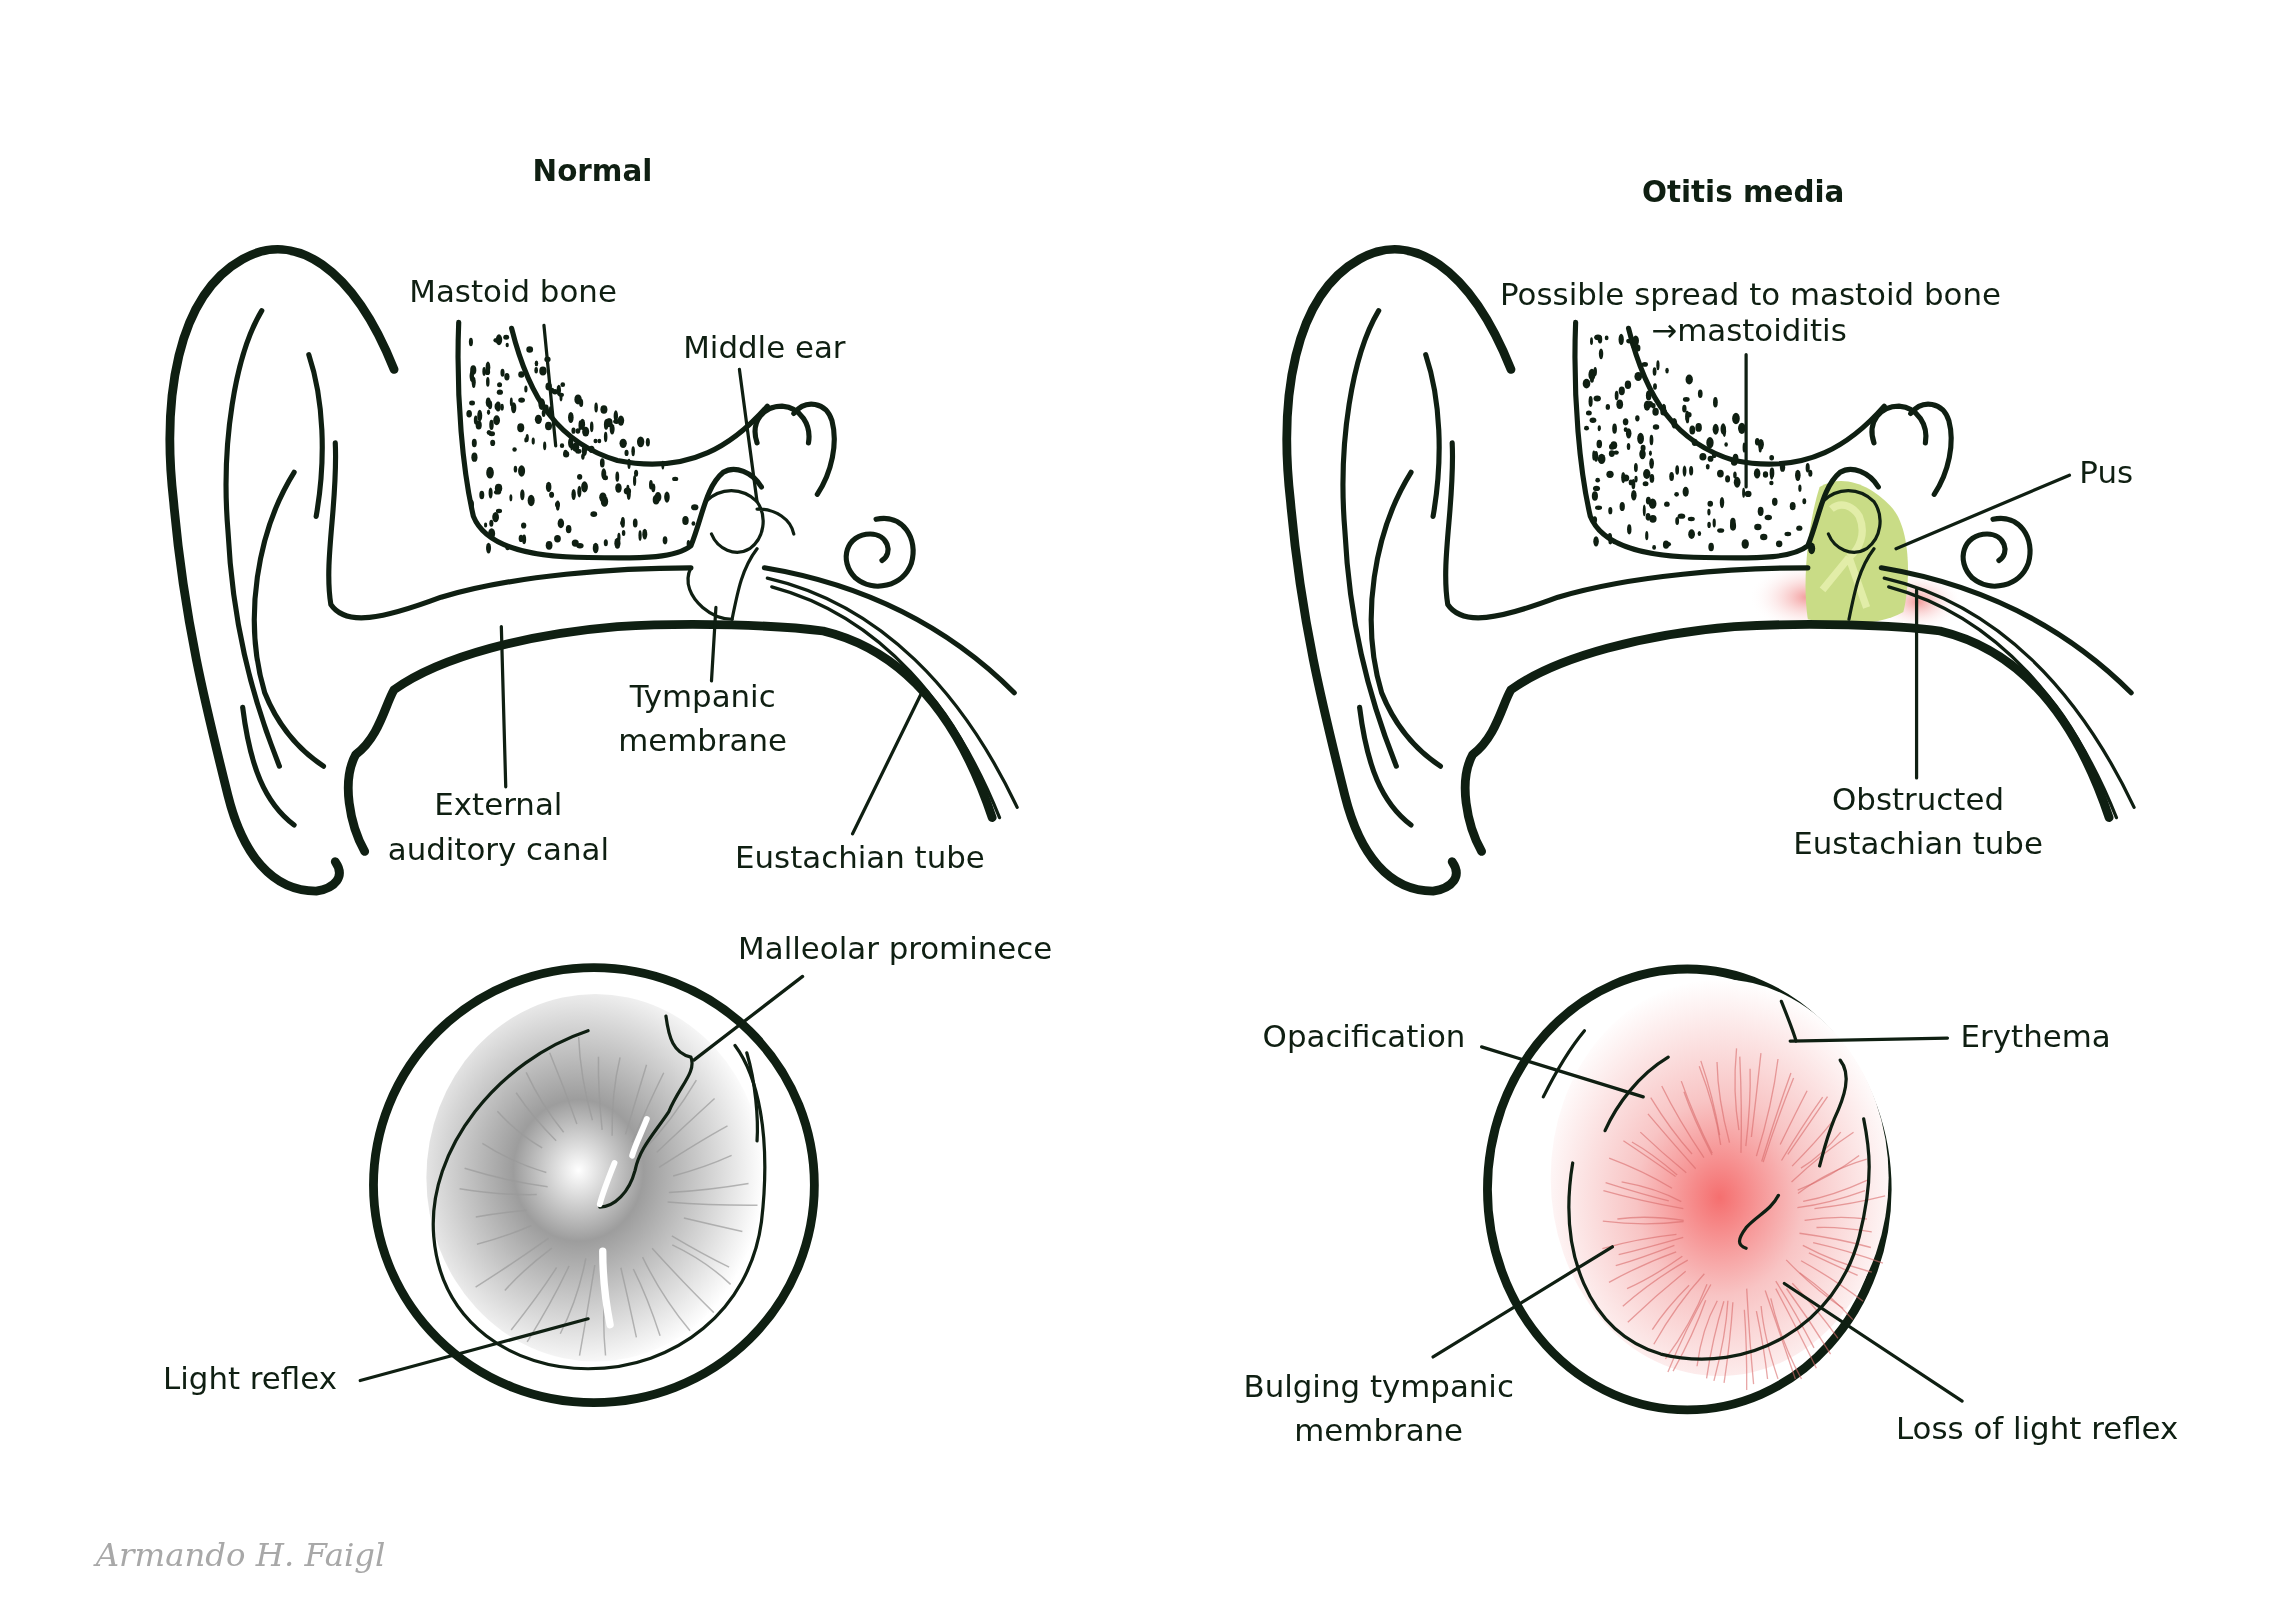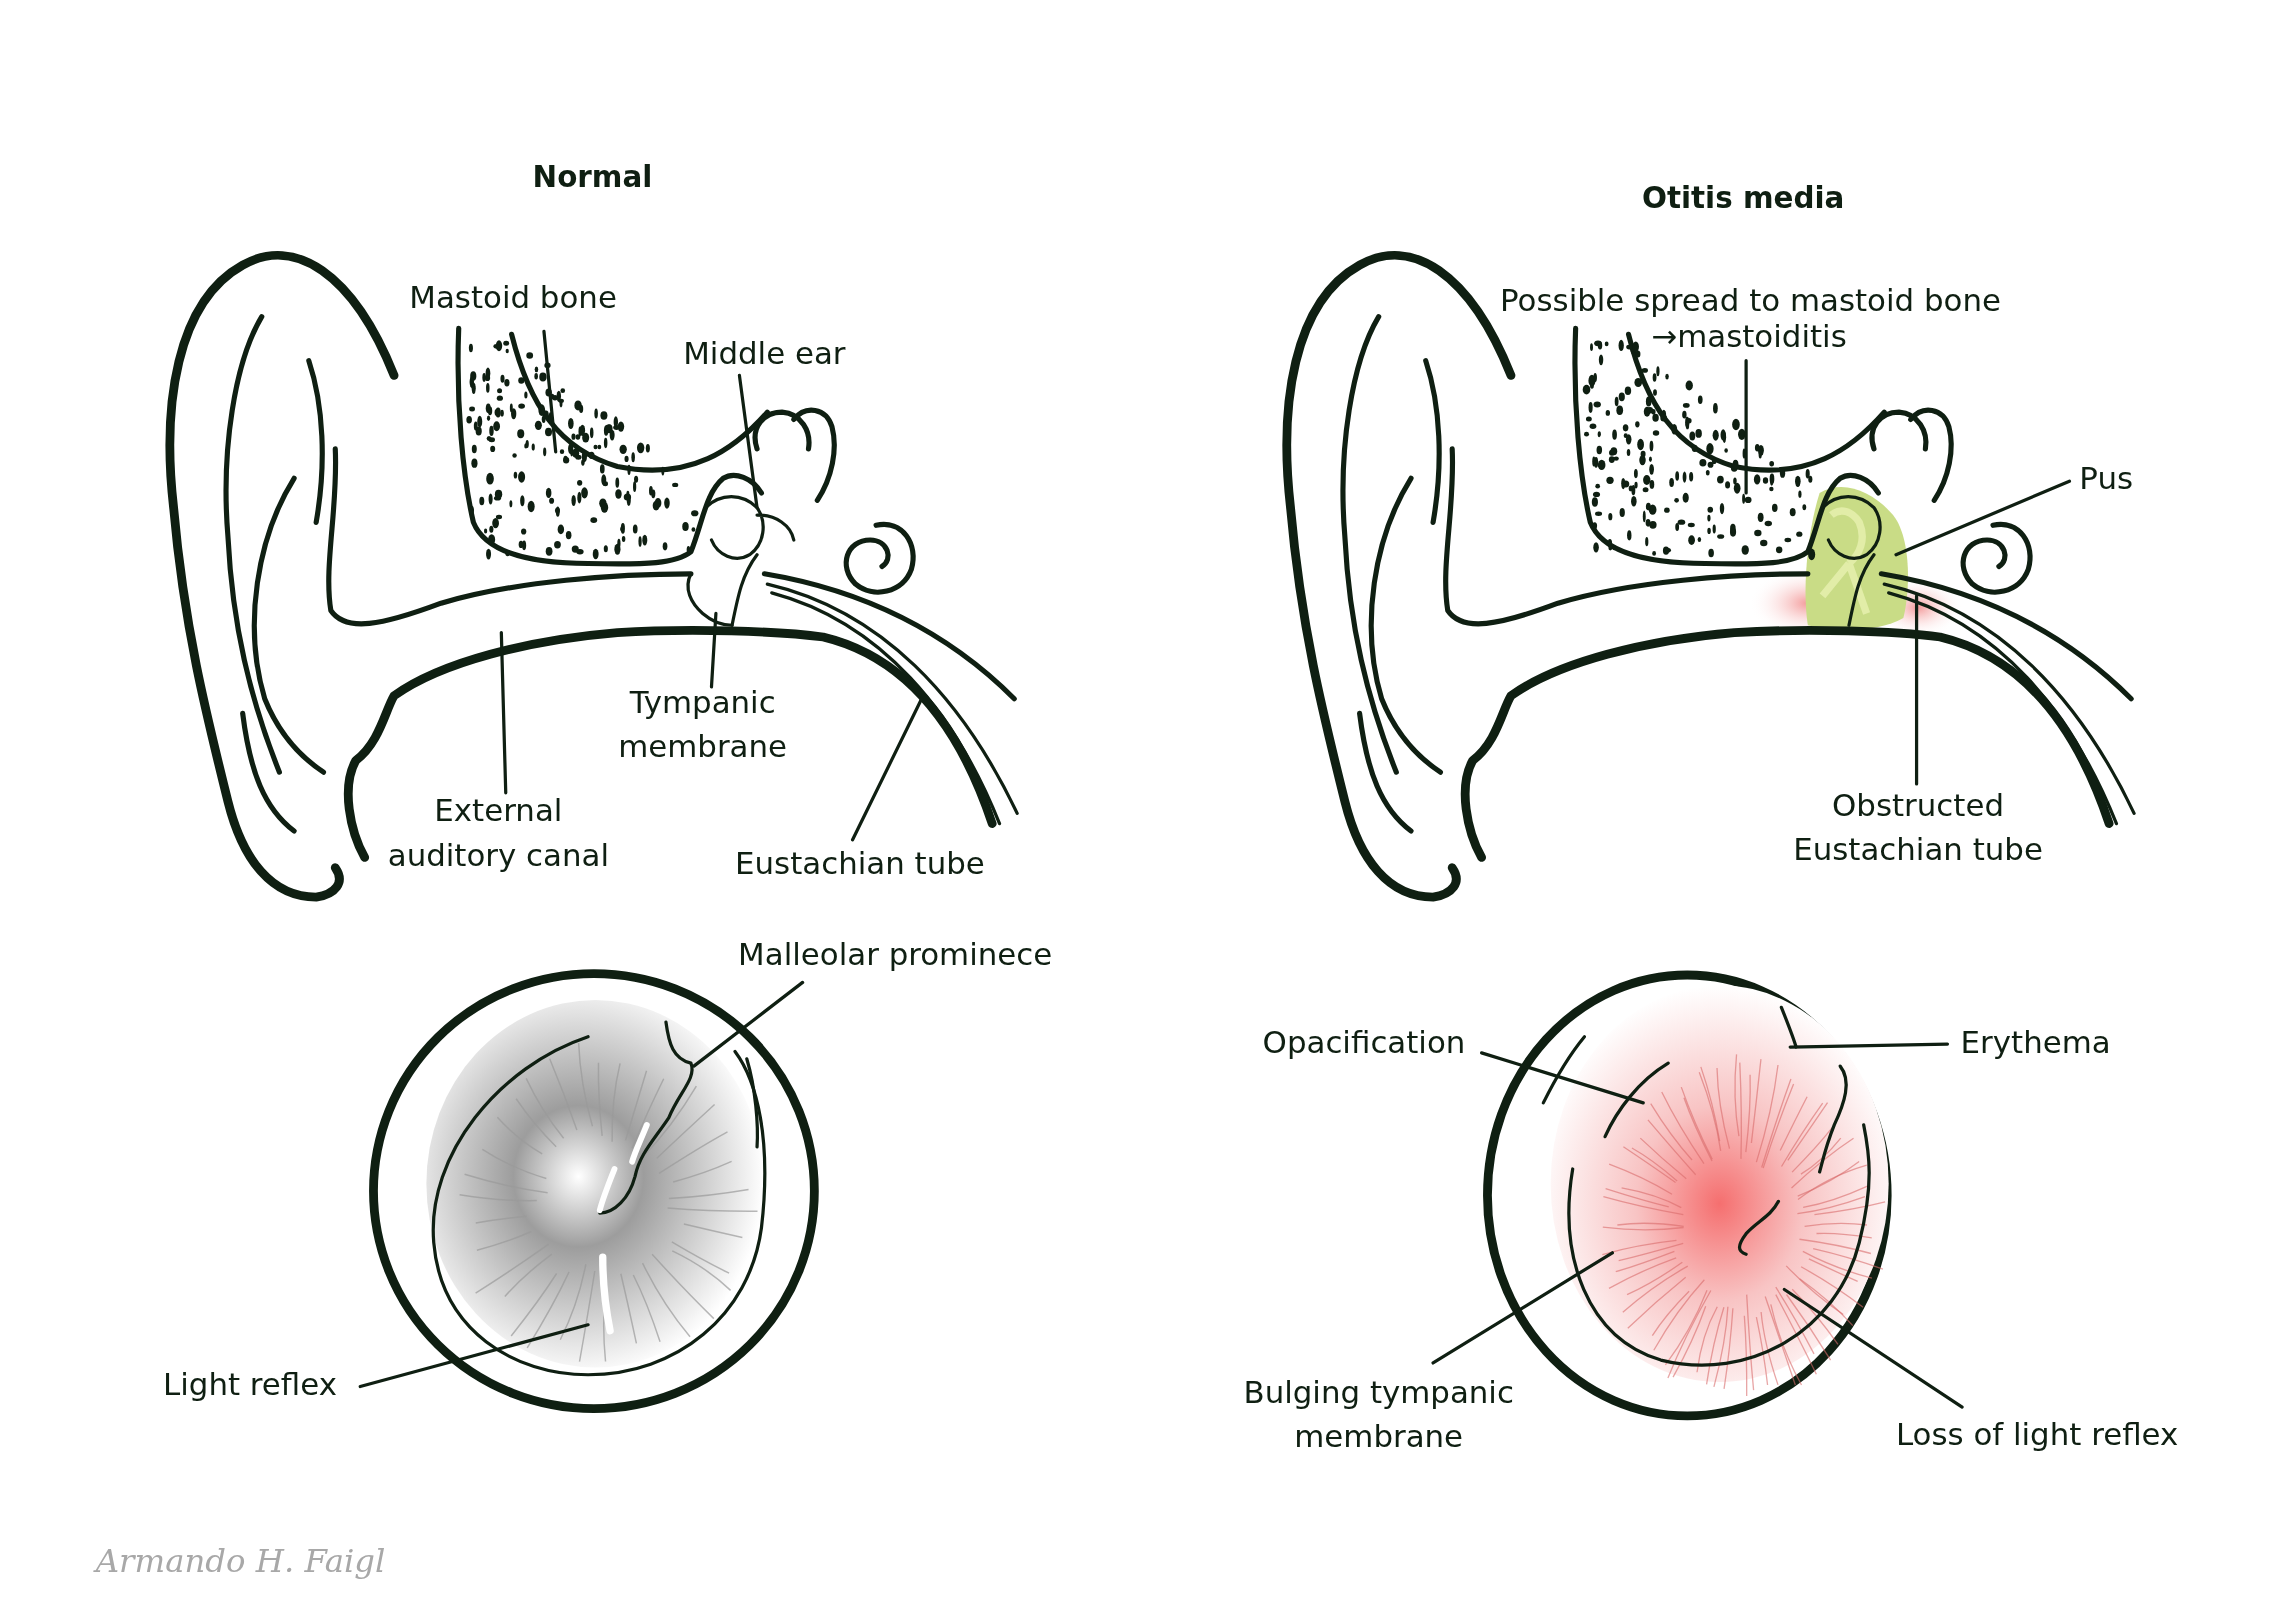--- a/index.html
+++ b/index.html
@@ -1,17 +1,17 @@
 <!DOCTYPE html>
 <html style="font-size:14.3px"><head>
 <meta charset="utf-8">
 <style>
   html, body { margin:0; padding:0; background:#ffffff; }
   body { width:2293px; height:1621px; overflow:hidden; }
-  #stage { position:absolute; left:0; top:8px; width:2293px; height:1271px; }
+  #stage { position:absolute; left:0; top:2px; width:2293px; height:1271px; }
   svg { display:block; }
   .ink { fill:none; stroke:#0f1f12; stroke-linecap:round; stroke-linejoin:round; }
   .thick { stroke-width:6; }
   .med { stroke-width:3.5; }
   .thin { stroke-width:2.2; }
   .lbl { font-family:"DejaVu Sans", sans-serif; font-size:21px; fill:#0f1f12; }
   .title { font-family:"DejaVu Sans", sans-serif; font-size:20px; font-weight:bold; fill:#0f1f12; }
   .sig { font-family:"DejaVu Serif", serif; font-style:italic; font-size:22px; fill:#a8a8a8; }
   .dot { fill:#0f1f12; }
   .fiber { stroke:#9a9a9a; stroke-width:1; fill:none; opacity:.7; }

